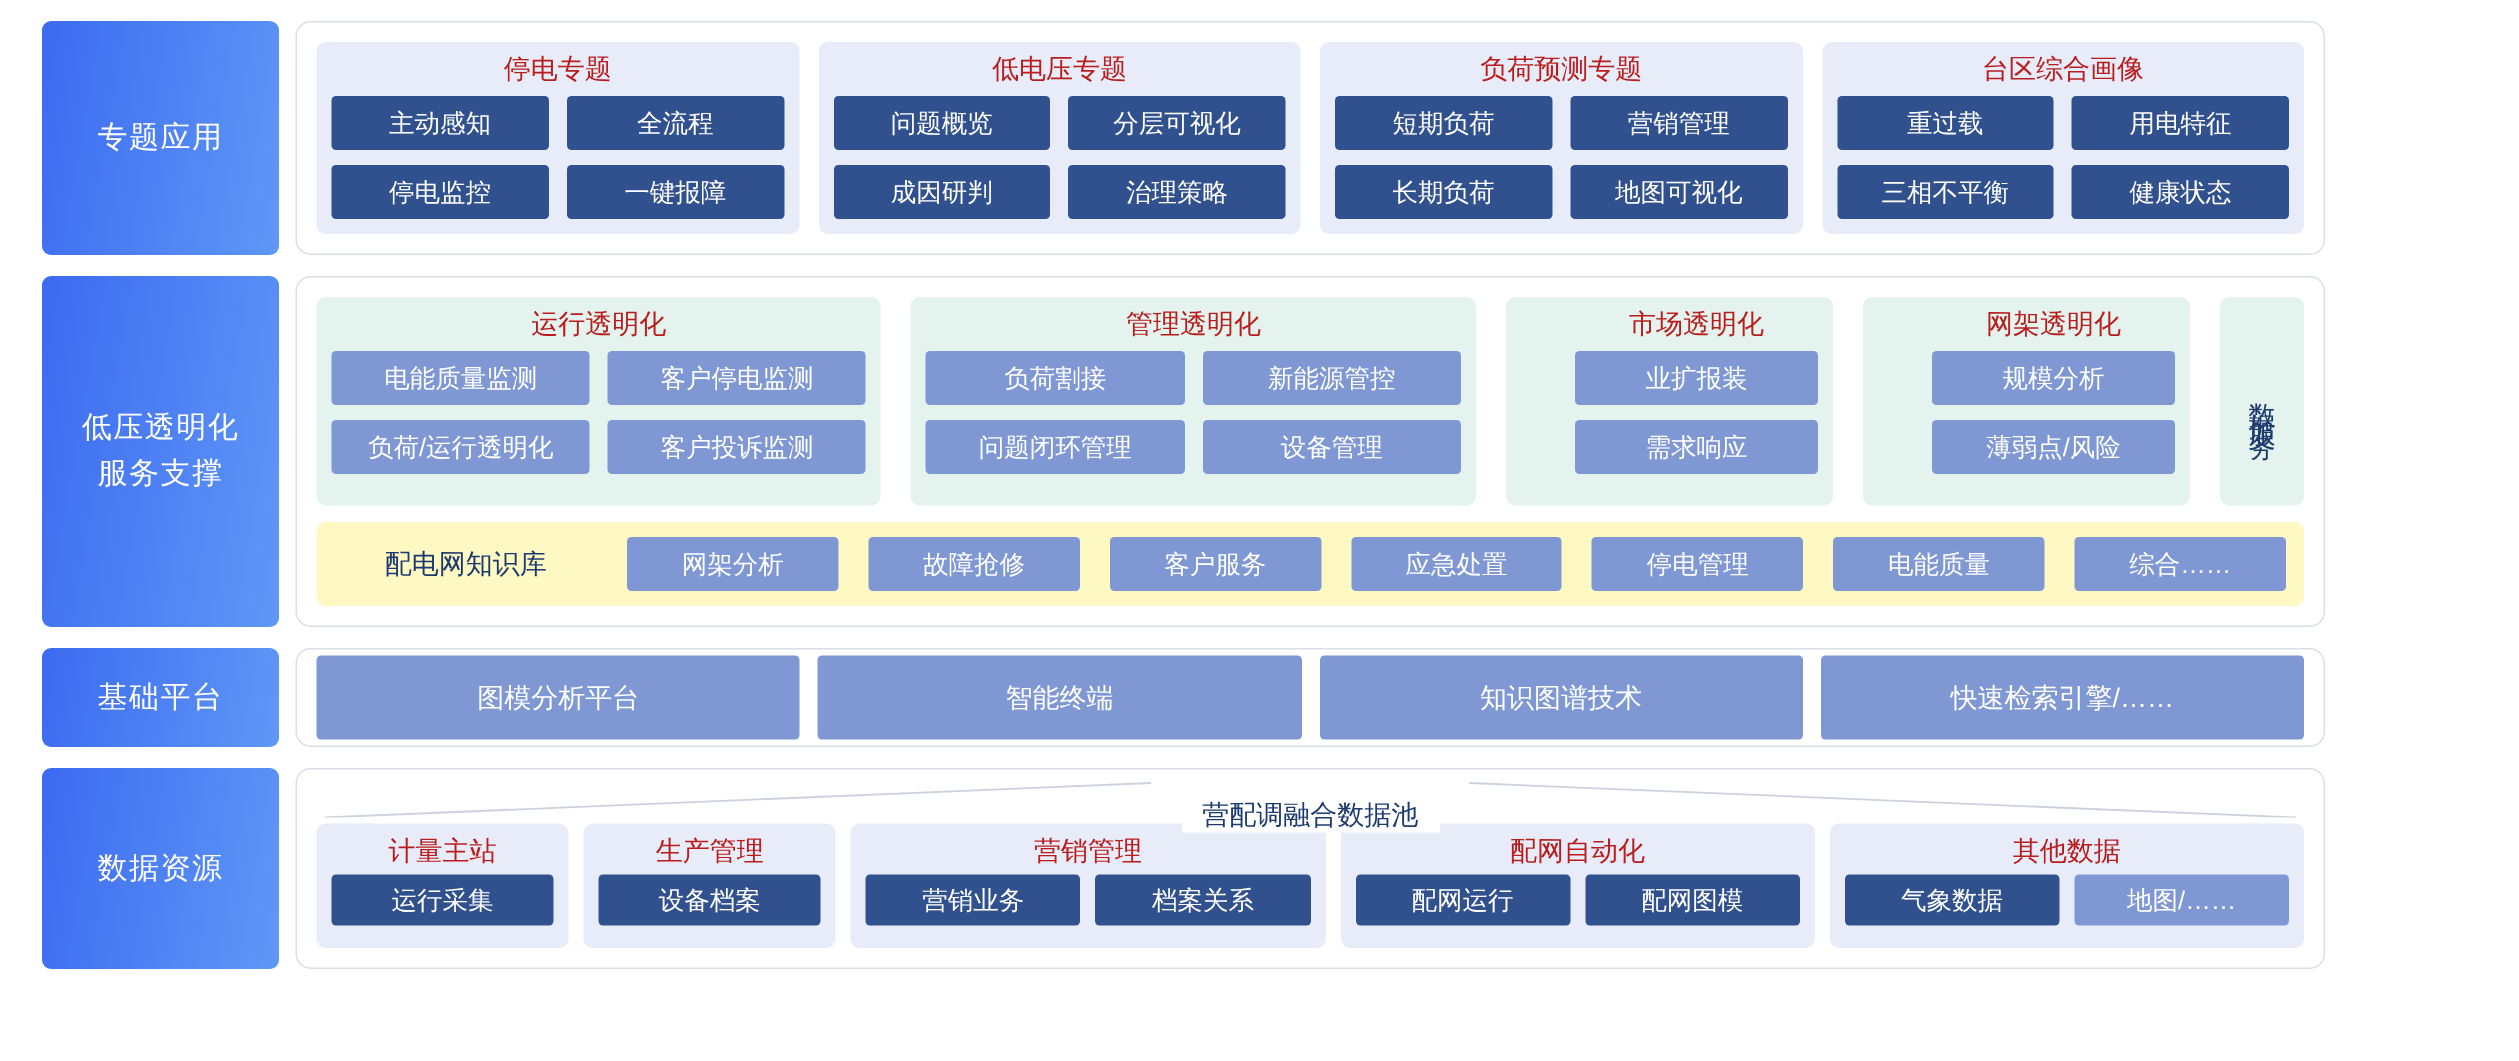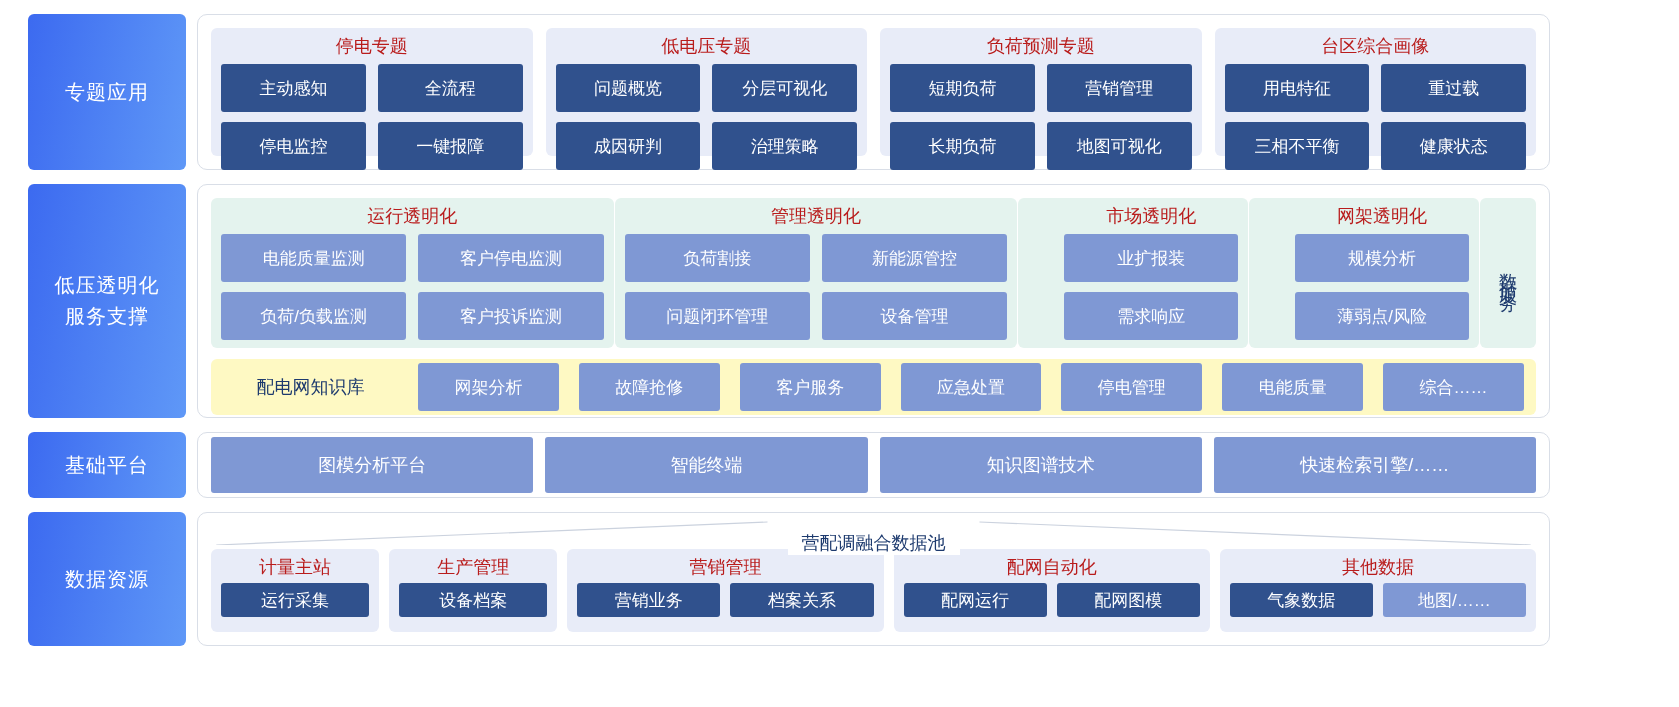--- a/index.html
+++ b/index.html
@@ -33,31 +33,31 @@
   
   .panel { border-radius:6px; padding:6px 10px 8px; display:flex; flex-direction:column; }
   .lblue { background:#E8ECF8; }
   .lgreen { background:#E4F3EE; }
   .panel-title { text-align:center; font-size:18px; line-height:20px; padding:2px 0 8px; color:#b91c1c; }
   .btn-grid { display:grid; gap:10px 12px; }
   .cols2 { grid-template-columns:1fr 1fr; }
   .cols1 { grid-template-columns:1fr; }
   .blk {
     display:flex; align-items:center; justify-content:center;
-    color:#fff; font-size:17px; border-radius:3px; height:48px;
+    color:#fff; font-size:17px; border-radius:3px; height:36px;
     text-align:center; white-space:nowrap;
   }
   .dark { background:#30518D; }
   .mid  { background:#7F98D4; }
   
   .row1-box { display:flex; gap:13px; }
   .row1-box .panel { flex:1; }
   
   .row2-box { display:flex; flex-direction:column; gap:11px; }
-  .row2-top { display:flex; gap:1px; flex:1; }
+  .row2-top { display:flex; gap:20px; flex:1; }
   .p-wide { flex:4.4; }
   .p-narrow { flex:2;padding-left:46px; }
   .p-vert {
     width:56px; background:#E4F3EE; border-radius:6px;
     display:flex; align-items:center; justify-content:center;
     font-size:18px; color:#1D3A6E;
   }
   .p-vert span { writing-mode:vertical-lr; text-orientation:upright; letter-spacing:7px; }
   .k-strip {
     background:#fef9c3; border-radius:6px; height:56px;
@@ -117,41 +117,41 @@
         <div class="blk dark">短期负荷</div>
         <div class="blk dark">营销管理</div>
         <div class="blk dark">长期负荷</div>
         <div class="blk dark">地图可视化</div>
       </div>
     </div>
 
     <div class="panel lblue">
       <div class="panel-title">台区综合画像</div>
       <div class="btn-grid cols2">
+        <div class="blk dark">重过载</div>
         <div class="blk dark">用电特征</div>
-        <div class="blk dark">重过载</div>
         <div class="blk dark">三相不平衡</div>
         <div class="blk dark">健康状态</div>
       </div>
     </div>
 
   </div>
 
   <div class="side-label">低压透明化
 服务支撑</div>
   <div class="box row2-box">
 
     <div class="row2-top">
 
       <div class="panel lgreen p-wide">
         <div class="panel-title">运行透明化</div>
         <div class="btn-grid cols2">
           <div class="blk mid">电能质量监测</div>
           <div class="blk mid">客户停电监测</div>
-          <div class="blk mid">负荷/负载监测</div>
+          <div class="blk mid">负荷/运行透明化</div>
           <div class="blk mid">客户投诉监测</div>
         </div>
       </div>
 
       <div class="panel lgreen p-wide">
         <div class="panel-title">管理透明化</div>
         <div class="btn-grid cols2">
           <div class="blk mid">负荷割接</div>
           <div class="blk mid">新能源管控</div>
           <div class="blk mid">问题闭环管理</div>

